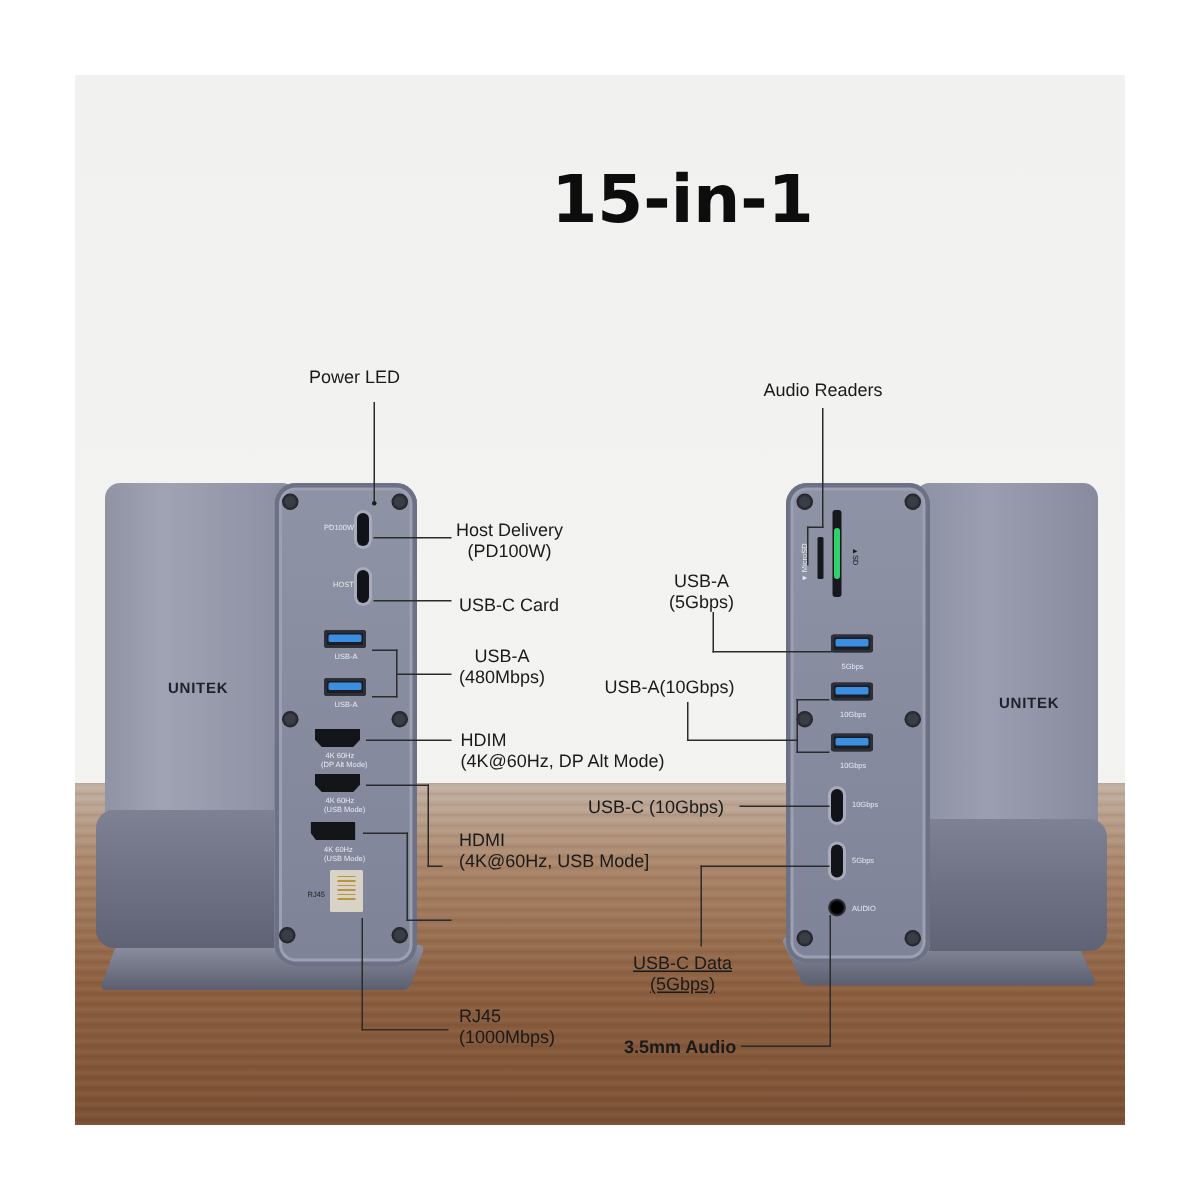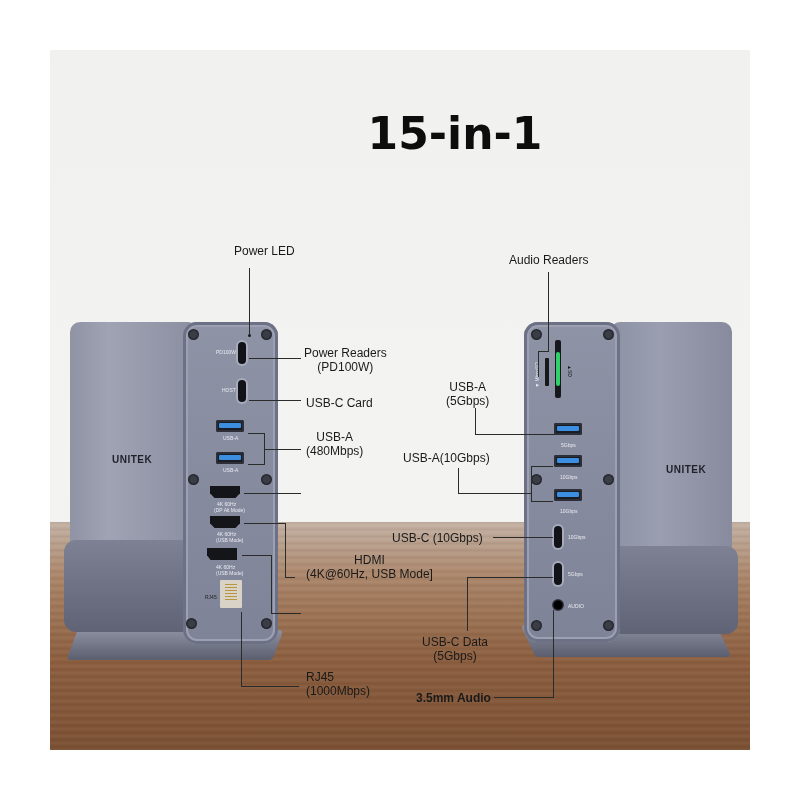--- a/index.html
+++ b/index.html
@@ -140,35 +140,39 @@
   <div class="ln" style="left:408px;top:443px;width:74px;height:1px;"></div>
   <div class="ln" style="left:481px;top:416px;width:1px;height:36px;"></div>
   <div class="ln" style="left:481px;top:416px;width:22px;height:1px;"></div>
   <div class="ln" style="left:481px;top:451px;width:22px;height:1px;"></div>
   <div class="ln" style="left:443px;top:487px;width:60px;height:1px;"></div>
   <div class="ln" style="left:417px;top:527px;width:86px;height:1px;"></div>
   <div class="ln" style="left:417px;top:527px;width:1px;height:54px;"></div>
   <div class="ln" style="left:503px;top:560px;width:1px;height:88px;"></div>
   <div class="ln" style="left:444px;top:647px;width:60px;height:1px;"></div>
 
-  <div class="lbl" style="left:184px;top:194px;">
+  <div class="lbl" style="left:156px;top:194px;">
     <div>Power LED</div>
   </div>
   <div class="lbl c" style="left:254px;top:296px;">
-    <div>Power Readers</div>
+    <div>Host Delivery</div>
     <div>(PD100W)</div>
   </div>
   <div class="lbl" style="left:256px;top:346px;">
     <div>USB-C Card</div>
   </div>
   <div class="lbl c" style="left:256px;top:380px;">
     <div>USB-A</div>
     <div>(480Mbps)</div>
   </div>
-  <div class="lbl" style="left:256px;top:503px;text-align:center;">
+  <div class="lbl" style="left:257px;top:436px;">
+    <div>HDIM</div>
+    <div>(4K@60Hz, DP Alt Mode)</div>
+  </div>
+  <div class="lbl" style="left:256px;top:503px;">
     <div>HDMI</div>
     <div>(4K@60Hz, USB Mode]</div>
   </div>
   <div class="lbl" style="left:256px;top:620px;">
     <div>RJ45</div>
     <div>(1000Mbps)</div>
   </div>
 
   <div class="lbl" style="left:459px;top:203px;">
     <div>Audio Readers</div>
@@ -176,20 +180,20 @@
   <div class="lbl c" style="left:396px;top:330px;">
     <div>USB-A</div>
     <div>(5Gbps)</div>
   </div>
   <div class="lbl" style="left:353px;top:401px;">
     <div>USB-A(10Gbps)</div>
   </div>
   <div class="lbl" style="left:342px;top:481px;">
     <div>USB-C (10Gbps)</div>
   </div>
-  <div class="lbl c" style="left:372px;top:585px;">
+  <div class="lbl c" style="left:372px;top:585px;text-decoration:underline;">
     <div>USB-C Data</div>
     <div>(5Gbps)</div>
   </div>
   <div class="lbl" style="left:366px;top:641px;font-weight:bold;">
     <div>3.5mm Audio</div>
   </div>
 </div>
 
 </body></html>

